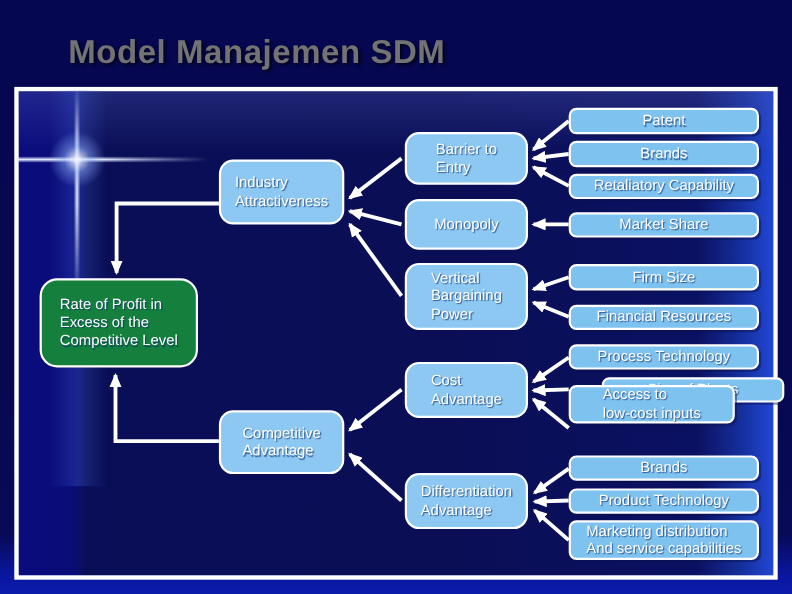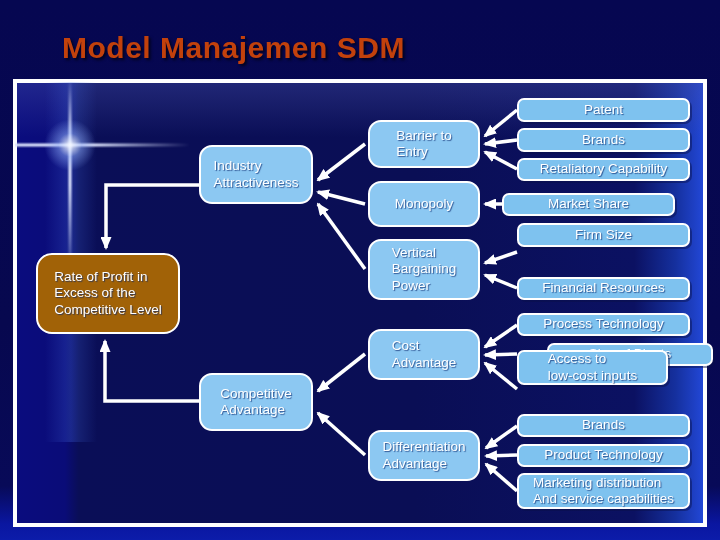--- a/index.html
+++ b/index.html
@@ -5,21 +5,21 @@
   html,body{margin:0;padding:0;}
   body{
     width:720px;height:540px;overflow:hidden;
     font-family:"Liberation Sans",sans-serif;
     background:linear-gradient(180deg,#060751 0%,#07084f 60%,#080a58 90%,#0a16a0 97%,#0c1caa 100%);
   }
   .stage{position:relative;width:720px;height:540px;overflow:hidden;}
   .page-title{
     position:absolute;left:62px;top:31px;
     font-size:30px;font-weight:bold;letter-spacing:.5px;
-    color:#c2410c;text-shadow:2px 2px 3px rgba(0,0,10,.75);
+    color:#737373;text-shadow:2px 2px 3px rgba(0,0,10,.75);
     white-space:nowrap;
   }
   .slide-frame{
     position:absolute;left:13px;top:79px;width:686px;height:440px;
     border:4px solid #ffffff;
     background:linear-gradient(90deg,#0a0c7e 0%,#0a0c78 7%,#0a0e57 9%,#0a0e55 58%,#0b1162 90%,#15309e 96%,#2247d6 100%);
   }
   .slide-frame::after{
     content:"";position:absolute;left:0;top:0;right:0;height:60px;
     background:linear-gradient(180deg,rgba(70,80,170,.38),transparent 90%);
@@ -49,21 +49,21 @@
   .node{
     position:absolute;box-sizing:border-box;
     display:flex;align-items:center;justify-content:center;
     white-space:pre-line;
     color:#ffffff;text-shadow:1px 1px 1px rgba(10,40,110,.7);
     background:#7ec2ef;border:2px solid #ffffff;
     font-size:13.5px;line-height:1.2;padding:1px 3px;
   }
   .sm{border-radius:7px;box-shadow:2px 2px 0 rgba(8,16,70,.45);}
   .md{border-radius:13px;background:#8cc8f2;}
-  .lg{border-radius:16px;background:#a16207;}
+  .lg{border-radius:16px;background:#15803d;}
 </style>
 </head>
 <body>
 
 <div class="stage">
 
   <div class="page-title">Model Manajemen SDM</div>
 
   <div class="slide-frame"></div>
   <div class="flare-band"></div>
@@ -119,22 +119,22 @@
 Bargaining
 Power</div>
   <div class="node md" style="left:368px;top:329px;width:112px;height:51px">Cost
 Advantage</div>
   <div class="node md" style="left:368px;top:430px;width:112px;height:51px">Differentiation
 Advantage</div>
 
   <div class="node sm" style="left:517px;top:98px;width:173px;height:24px">Patent</div>
   <div class="node sm" style="left:517px;top:128px;width:173px;height:24px">Brands</div>
   <div class="node sm" style="left:517px;top:158px;width:173px;height:23px">Retaliatory Capability</div>
-  <div class="node sm" style="left:502px;top:193px;width:173px;height:23px">Market Share</div>
-  <div class="node sm" style="left:517px;top:223px;width:173px;height:24px">Firm Size</div>
+  <div class="node sm" style="left:517px;top:193px;width:173px;height:23px">Market Share</div>
+  <div class="node sm" style="left:517px;top:240px;width:173px;height:24px">Firm Size</div>
   <div class="node sm" style="left:517px;top:277px;width:173px;height:23px">Financial Resources</div>
   <div class="node sm" style="left:517px;top:313px;width:173px;height:23px">Process Technology</div>
   <div class="node sm" style="left:547px;top:343px;width:166px;height:23px">Size of Plants</div>
   <div class="node sm" style="left:517px;top:350px;width:151px;height:35px">Access to
 low-cost inputs</div>
   <div class="node sm" style="left:517px;top:414px;width:173px;height:23px">Brands</div>
   <div class="node sm" style="left:517px;top:444px;width:173px;height:23px">Product Technology</div>
   <div class="node sm" style="left:517px;top:473px;width:173px;height:36px">Marketing distribution
 And service capabilities</div>
 

